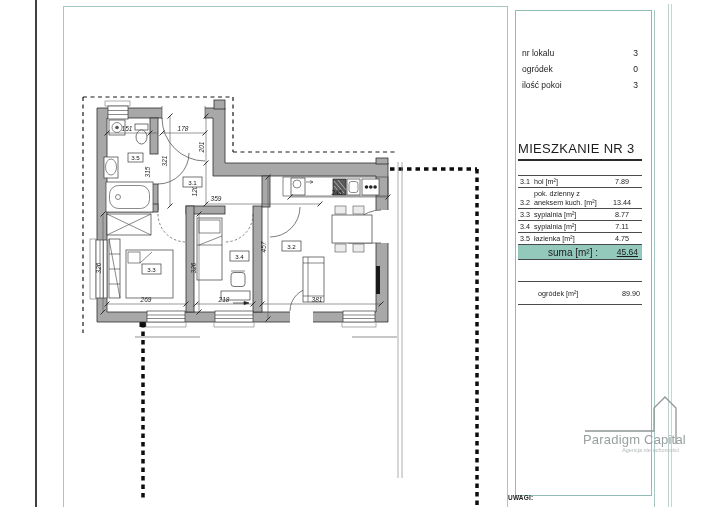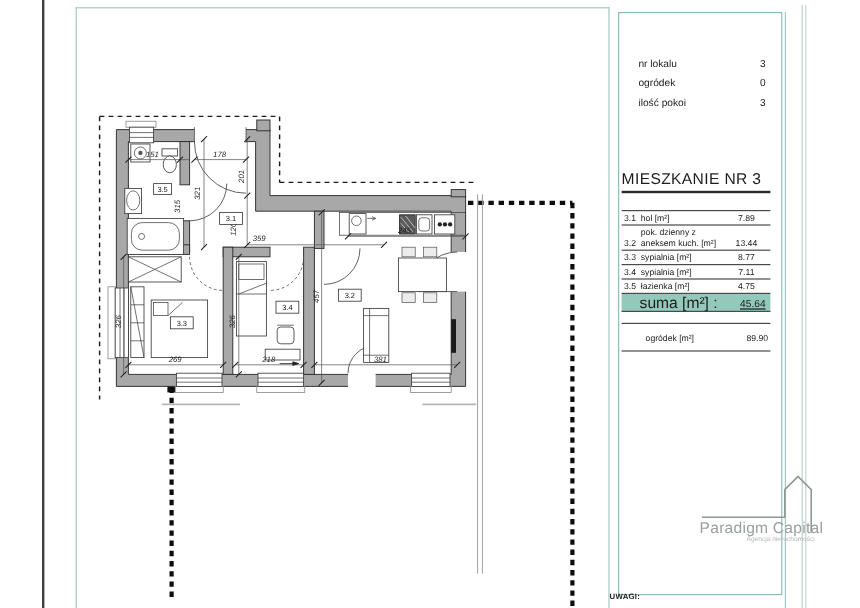--- a/index.html
+++ b/index.html
@@ -20,36 +20,36 @@
   #sidebar-right-line{left:654px;top:10px;height:497px;background:#a5c8c3;}
   #edge-line-1{left:668px;top:4px;height:503px;background:#b9d2ce;}
   #edge-line-2{left:671px;top:4px;height:503px;background:#ccd4d2;}
 
   
   #sidebar{
     left:515px;top:10px;width:137px;height:486px;
     border:1px solid #8fbcb5;box-sizing:border-box;background:transparent;
   }
   #sb-title{top:11px;left:0;width:100%;text-align:center;font-size:10.5px;letter-spacing:.4px;}
-  #sb-info{top:34px;left:16px;right:13px;}
+  #sb-info{top:34px;left:6px;right:13px;}
   .info-row{display:flex;justify-content:space-between;height:16px;line-height:16px;font-size:8.5px;}
   #sb-section{top:130px;left:2px;width:124px;font-size:13px;letter-spacing:.3px;
     border-bottom:2px solid #2b2b2b;padding-bottom:3px;}
   #sb-table{top:164px;left:2px;width:124px;font-size:7.2px;}
   .t-row{display:grid;grid-template-columns:16px 1fr 34px;align-items:end;
     border-bottom:1px solid #4a4a4a;padding:1px 2px 1px 0;min-height:9px;}
   .t-row:first-child{border-top:1px solid #4a4a4a;}
   .t-num{padding-left:2px;}
   .t-val{text-align:center;padding-right:2px;}
   .t-name .l2{display:block;}
   .suma-row{display:grid;grid-template-columns:1fr 38px;align-items:center;
     background:#93c9bb;border-bottom:1px solid #4a4a4a;height:14px;padding:0 2px 0 0;}
-  .suma-label{text-align:right;padding-right:4px;font-size:13px;}
+  .suma-label{text-align:right;padding-right:4px;font-size:10px;}
   .suma-val{text-align:right;font-size:8.5px;padding-right:2px;text-decoration:underline;}
-  #sb-garden{top:258px;left:2px;width:124px;height:22px;
+  #sb-garden{top:270px;left:2px;width:124px;height:22px;
     border-top:1px solid #4a4a4a;border-bottom:1px solid #4a4a4a;
     display:grid;grid-template-columns:1fr 38px;align-items:center;font-size:7.2px;gap:16px;}
   #sb-garden .g-label{padding-left:20px;}
   #sb-garden .g-val{text-align:right;padding-right:2px;}
   #uwagi{left:508px;top:494px;font-size:6.5px;font-weight:bold;letter-spacing:.2px;}
 
   
   #logo{left:583px;top:391px;width:102px;height:66px;}
   #logo-name{position:absolute;top:41px;left:0;font-size:13px;color:#9aa0a0;white-space:nowrap;letter-spacing:.2px;}
   #logo-tagline{position:absolute;top:56px;right:6px;font-size:5.5px;color:#b3b8b8;white-space:nowrap;}

